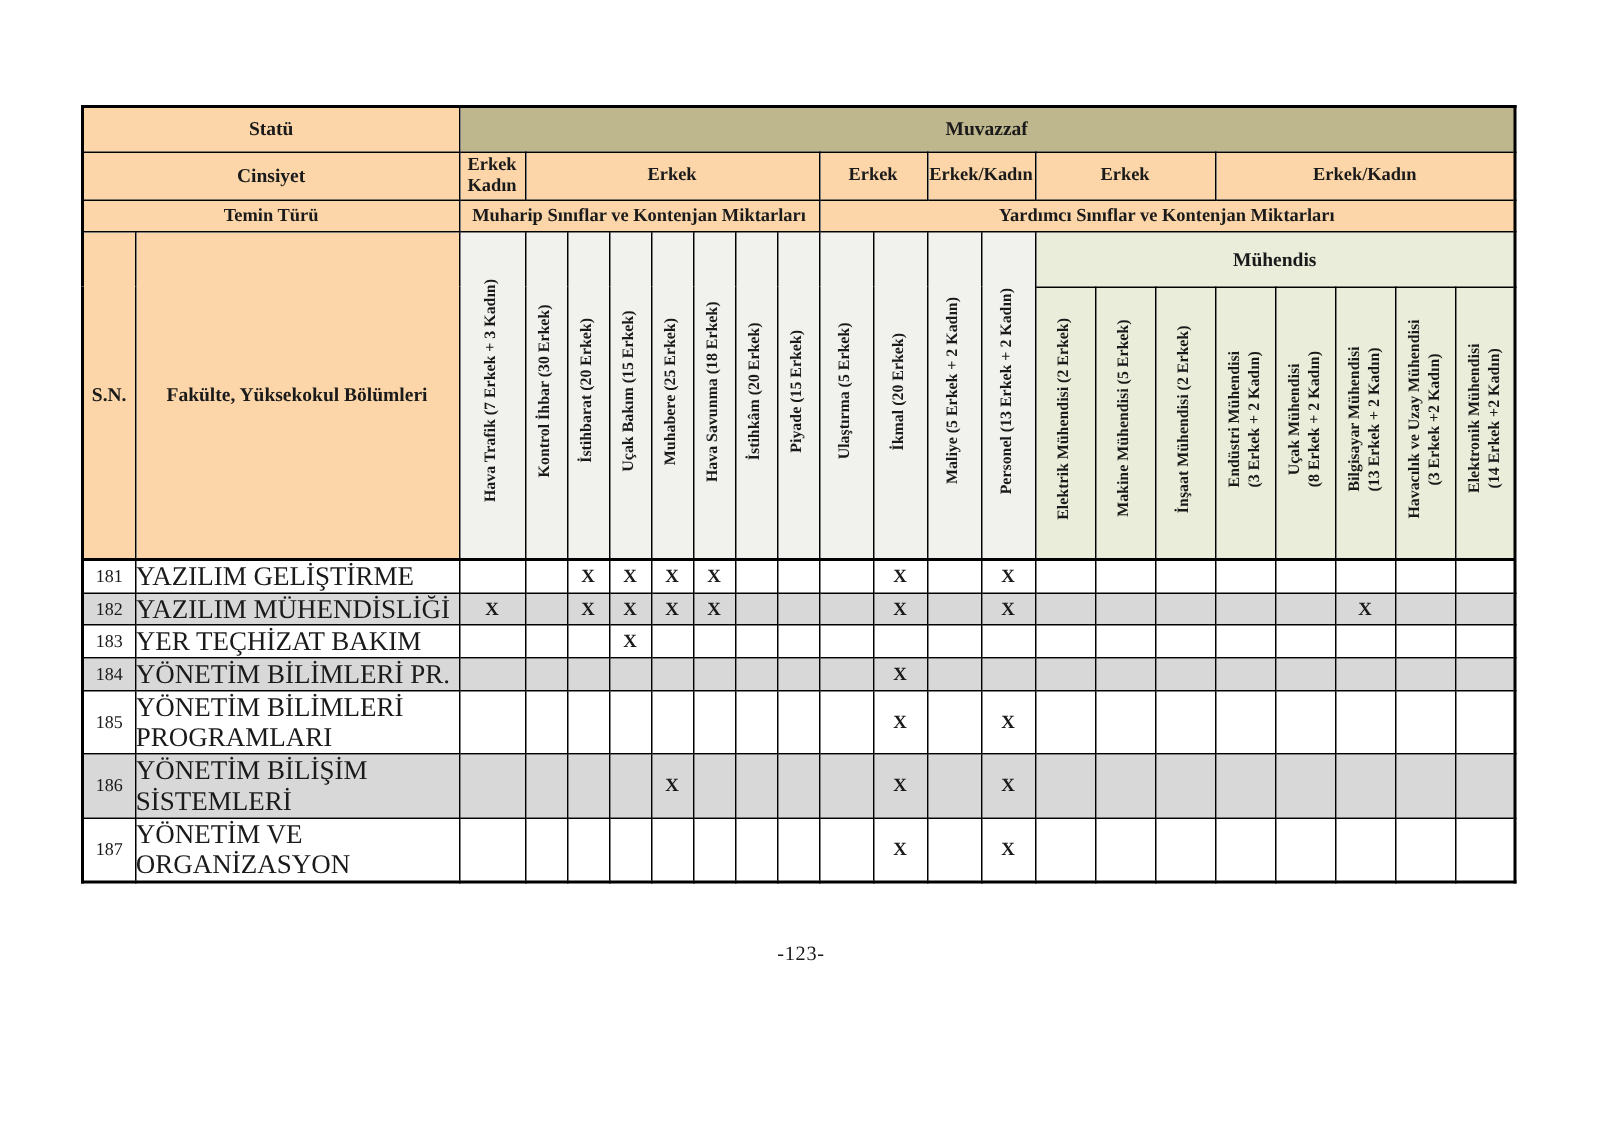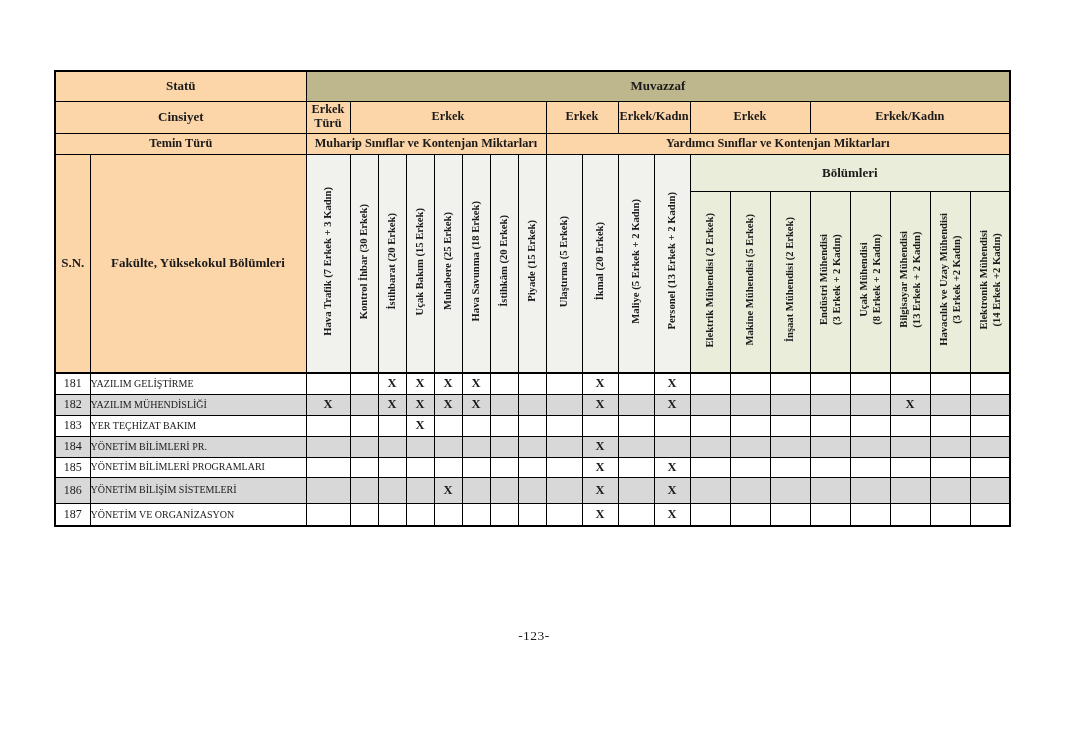--- a/index.html
+++ b/index.html
@@ -39,21 +39,21 @@
     white-space:nowrap;font-weight:bold;font-size:10.6px;line-height:1.25;
     text-align:center;padding:3px 0;
   }
   
   tbody tr{height:21px;}
   tbody tr:nth-child(5){height:20px;}
   tbody tr:nth-child(6){height:26px;}
   tbody tr:nth-child(7){height:23px;}
   tbody tr.stripe td{background:var(--stripe);}
   td.sn{text-align:center;font-size:12px;vertical-align:middle;}
-  td.dept{font-size:10px;padding:0 4px;vertical-align:middle;line-height:1.15;}
+  td.dept{font-size:18px;padding:0 4px;vertical-align:middle;line-height:1.15;}
   td.mk{text-align:center;font-weight:bold;font-size:12.5px;vertical-align:middle;}
   .page-number{
     position:absolute;left:0;top:628px;width:100%;text-align:center;
     font-size:13.5px;letter-spacing:0.5px;
   }
 </style>
 </head>
 <body>
 
 <div class="page">
@@ -83,21 +83,21 @@
         <col style="width:40px">
         <col style="width:40px">
     </colgroup>
     <thead>
       <tr id="hdr-r1">
         <td class="hdr" colspan="2">Statü</td>
         <td class="hdr olive" colspan="20">Muvazzaf</td>
       </tr>
       <tr id="hdr-r2">
         <td class="hdr" colspan="2">Cinsiyet</td>
-        <td class="hdr tight" colspan="1">Erkek Türü</td>
+        <td class="hdr tight" colspan="1">Erkek Kadın</td>
         <td class="hdr tight" colspan="7">Erkek</td>
         <td class="hdr tight" colspan="2">Erkek</td>
         <td class="hdr tight" colspan="2">Erkek/Kadın</td>
         <td class="hdr tight" colspan="3">Erkek</td>
         <td class="hdr tight" colspan="5">Erkek/Kadın</td>
       </tr>
       <tr id="hdr-r3">
         <td class="hdr small" colspan="2">Temin Türü</td>
         <td class="hdr small" colspan="8">Muharip Sınıflar ve Kontenjan Miktarları</td>
         <td class="hdr small" colspan="12">Yardımcı Sınıflar ve Kontenjan Miktarları</td>
@@ -110,21 +110,21 @@
           <td class="rotcell light" rowspan="2"><div class="rot">İstihbarat (20 Erkek)</div></td>
           <td class="rotcell light" rowspan="2"><div class="rot">Uçak Bakım (15 Erkek)</div></td>
           <td class="rotcell light" rowspan="2"><div class="rot">Muhabere (25 Erkek)</div></td>
           <td class="rotcell light" rowspan="2"><div class="rot">Hava Savunma (18 Erkek)</div></td>
           <td class="rotcell light" rowspan="2"><div class="rot">İstihkâm (20 Erkek)</div></td>
           <td class="rotcell light" rowspan="2"><div class="rot">Piyade (15 Erkek)</div></td>
           <td class="rotcell light" rowspan="2"><div class="rot">Ulaştırma (5 Erkek)</div></td>
           <td class="rotcell light" rowspan="2"><div class="rot">İkmal (20 Erkek)</div></td>
           <td class="rotcell light" rowspan="2"><div class="rot">Maliye (5 Erkek + 2 Kadın)</div></td>
           <td class="rotcell light" rowspan="2"><div class="rot">Personel (13 Erkek + 2 Kadın)</div></td>
-          <td class="hdr greenbg" colspan="8" id="muhendis-cell">Bölümleri</td>
+          <td class="hdr greenbg" colspan="8" id="muhendis-cell">Mühendis</td>
       </tr>
       <tr id="hdr-r5">
           <td class="rotcell green"><div class="rot">Elektrik Mühendisi (2 Erkek)</div></td>
           <td class="rotcell green"><div class="rot">Makine Mühendisi (5 Erkek)</div></td>
           <td class="rotcell green"><div class="rot">İnşaat Mühendisi (2 Erkek)</div></td>
           <td class="rotcell green"><div class="rot">Endüstri Mühendisi<br>(3 Erkek + 2 Kadın)</div></td>
           <td class="rotcell green"><div class="rot">Uçak Mühendisi<br>(8 Erkek + 2 Kadın)</div></td>
           <td class="rotcell green"><div class="rot">Bilgisayar Mühendisi<br>(13 Erkek + 2 Kadın)</div></td>
           <td class="rotcell green"><div class="rot">Havacılık ve Uzay Mühendisi<br>(3 Erkek +2 Kadın)</div></td>
           <td class="rotcell green"><div class="rot">Elektronik Mühendisi<br>(14 Erkek +2 Kadın)</div></td>

